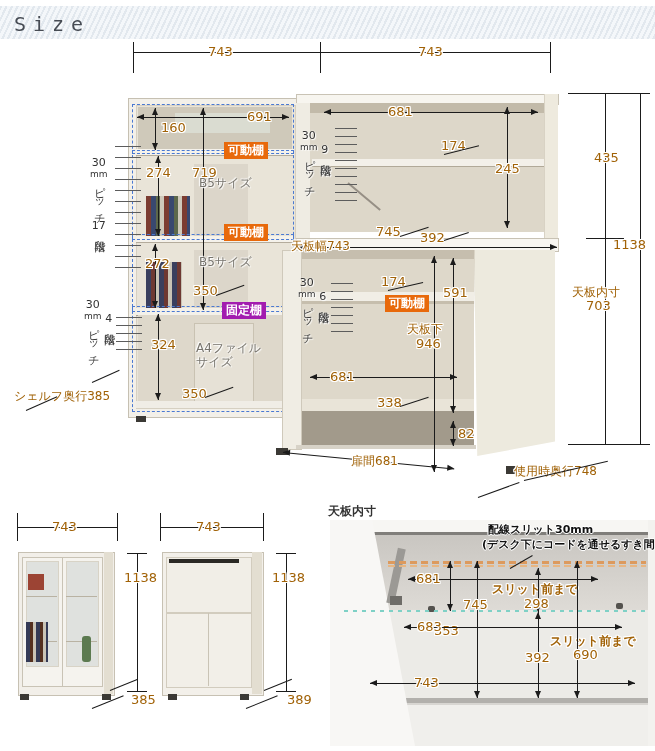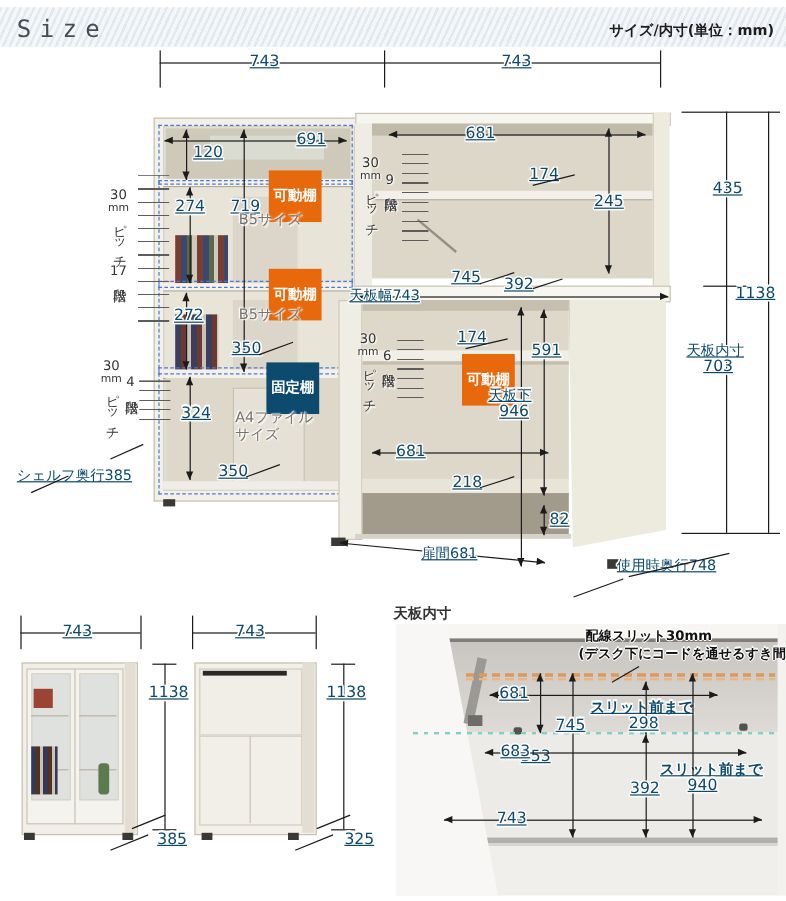--- a/index.html
+++ b/index.html
@@ -1,43 +1,43 @@
 <!DOCTYPE html>
 <html><head>
 <meta charset="utf-8">
 <style>
   html,body{margin:0;padding:0;background:#fff;font-family:"DejaVu Sans","Liberation Sans",sans-serif;}
   .stage{position:relative;width:655px;height:751px;background:#fff;overflow:hidden;color:#222;}
   .abs{position:absolute;}
   
-  .dt{position:absolute;font-size:13px;font-weight:500;color:#0c4a6e;white-space:nowrap;line-height:1.05;
-      text-shadow:-1px 0 #fff,1px 0 #fff,0 -1px #fff,0 1px #fff,-1px -1px #fff,1px 1px #fff,1px -1px #fff,-1px 1px #fff,0 0 2px #fff;text-decoration:underline;}
+  .dt{position:absolute;font-size:13px;font-weight:500;color:#a16207;white-space:nowrap;line-height:1.05;
+      text-shadow:-1px 0 #fff,1px 0 #fff,0 -1px #fff,0 1px #fff,-1px -1px #fff,1px 1px #fff,1px -1px #fff,-1px 1px #fff,0 0 2px #fff;}
   .jt{font-size:12px;}
   .gt{position:absolute;font-size:12px;color:#76736c;white-space:nowrap;line-height:1.2;
       text-shadow:0 0 2px #fff,1px 1px 1px #fff,-1px -1px 1px #fff;}
   
   .hl{position:absolute;height:0;border-top:1px solid #1b1b1b;}
   .vl{position:absolute;width:0;border-left:1px solid #1b1b1b;}
   
   .harrow{position:absolute;height:0;border-top:1.4px solid #1b1b1b;}
   .harrow::before{content:"";position:absolute;left:0;top:-4.2px;width:0;height:0;border:3.5px solid transparent;border-left:0;border-right:7px solid #1b1b1b;}
   .harrow::after{content:"";position:absolute;right:0;top:-4.2px;width:0;height:0;border:3.5px solid transparent;border-right:0;border-left:7px solid #1b1b1b;}
   .varrow{position:absolute;width:0;border-left:1.4px solid #1b1b1b;}
   .varrow::before{content:"";position:absolute;top:0;left:-4.2px;width:0;height:0;border:3.5px solid transparent;border-top:0;border-bottom:7px solid #1b1b1b;}
   .varrow::after{content:"";position:absolute;bottom:0;left:-4.2px;width:0;height:0;border:3.5px solid transparent;border-bottom:0;border-top:7px solid #1b1b1b;}
   .lead{position:absolute;height:0;border-top:1px solid #1b1b1b;transform-origin:0 50%;}
   
   .ticks11{position:absolute;background:repeating-linear-gradient(to bottom,#5c5c5c 0 1px,transparent 1px 11px);}
   .ticks8{position:absolute;background:repeating-linear-gradient(to bottom,#5c5c5c 0 1px,transparent 1px 8px);}
   
   .dash{position:absolute;border:1.5px dashed #4a79d2;}
   
-  .badge{position:absolute;font-size:12px;font-weight:700;color:#fff;padding:14px 4px;line-height:1.25;white-space:nowrap;}
+  .badge{position:absolute;font-size:12px;font-weight:700;color:#fff;padding:1px 4px;line-height:1.25;white-space:nowrap;}
   .badge.mov{background:#e8690b;}
-  .badge.fix{background:#0c4a6e;}
+  .badge.fix{background:#a21caf;}
   
   .pitch{position:absolute;display:flex;flex-direction:column;align-items:center;font-size:11px;line-height:1.12;color:#333;
          text-shadow:0 0 2px #fff,1px 1px 1px #fff;}
   .pitch .u{font-size:9px;}
   .pitch .v{writing-mode:vertical-rl;text-orientation:upright;font-size:11px;letter-spacing:1px;}
   .pitch2{position:absolute;display:flex;flex-direction:row;align-items:flex-start;gap:1px;}
   .pitch2 .pitch{position:static;}
   
   .ph{position:absolute;}
   .hdr{position:absolute;left:0;top:6px;width:655px;height:33px;
@@ -49,21 +49,20 @@
   .note{position:absolute;font-size:11px;font-weight:700;color:#111;white-space:nowrap;line-height:1.2;
         text-shadow:-1px 0 #fff,1px 0 #fff,0 -1px #fff,0 1px #fff,0 0 2px #fff;}
 </style>
 </head>
 <body>
 
 <div class="stage">
 
   <div class="hdr"></div>
   <div class="hdr-title">Size</div>
-  <div class="hdr-note">サイズ/内寸(単位：mm)</div>
 
   <div class="abs" style="left:0;top:40px;width:655px;height:460px;">
 
     <div class="hl" style="left:133px;top:12px;width:417px;"></div>
     <div class="vl" style="left:133px;top:2px;height:31px;"></div>
     <div class="vl" style="left:320px;top:2px;height:31px;"></div>
     <div class="vl" style="left:550px;top:2px;height:31px;"></div>
     <span class="dt" style="left:208px;top:5px;">743</span>
     <span class="dt" style="left:418px;top:5px;">743</span>
 
@@ -89,21 +88,21 @@
     <div class="dash" style="left:132px;top:194px;width:160px;height:76px;"></div>
     <div class="dash" style="left:132px;top:266px;width:160px;height:104px;"></div>
 
     <span class="badge mov" style="left:224px;top:102px;">可動棚</span>
     <span class="badge mov" style="left:224px;top:184px;">可動棚</span>
     <span class="badge fix" style="left:222px;top:262px;">固定棚</span>
 
     <div class="harrow" style="left:137px;top:77px;width:152px;"></div>
     <span class="dt" style="left:247px;top:70px;">691</span>
     <div class="varrow" style="left:155px;top:68px;height:42px;"></div>
-    <span class="dt" style="left:161px;top:81px;">120</span>
+    <span class="dt" style="left:161px;top:81px;">160</span>
     <div class="varrow" style="left:203px;top:68px;height:202px;"></div>
     <span class="dt" style="left:192px;top:126px;text-align:center;">719</span>
     <div class="varrow" style="left:158px;top:116px;height:80px;"></div>
     <span class="dt" style="left:146px;top:126px;">274</span>
     <span class="gt" style="left:199px;top:136px;">B5サイズ</span>
     <div class="varrow" style="left:155px;top:204px;height:64px;"></div>
     <span class="dt" style="left:145px;top:217px;">272</span>
     <span class="gt" style="left:199px;top:215px;">B5サイズ</span>
     <span class="dt" style="left:193px;top:244px;">350</span>
     <div class="lead" style="left:216px;top:255px;width:30px;transform:rotate(-20deg);"></div>
@@ -200,21 +199,21 @@
     <span class="dt" style="left:381px;top:235px;">174</span>
     <div class="lead" style="left:388px;top:250px;width:36px;transform:rotate(-13deg);"></div>
     <span class="badge mov" style="left:385px;top:255px;">可動棚</span>
     <div class="varrow" style="left:453px;top:218px;height:155px;"></div>
     <span class="dt" style="left:443px;top:246px;">591</span>
     <div class="varrow" style="left:434px;top:216px;height:216px;"></div>
     <span class="dt jt" style="left:407px;top:283px;">天板下</span>
     <span class="dt" style="left:416px;top:297px;">946</span>
     <div class="harrow" style="left:310px;top:337px;width:147px;"></div>
     <span class="dt" style="left:330px;top:330px;">681</span>
-    <span class="dt" style="left:377px;top:356px;">218</span>
+    <span class="dt" style="left:377px;top:356px;">338</span>
     <div class="lead" style="left:400px;top:366px;width:30px;transform:rotate(-18deg);"></div>
     <div class="varrow" style="left:453px;top:381px;height:25px;"></div>
     <span class="dt" style="left:458px;top:387px;">82</span>
     <div class="harrow" style="left:283px;top:412px;width:172px;transform:rotate(5.5deg);transform-origin:0 50%;"></div>
     <span class="dt jt" style="left:351px;top:415px;text-align:right;">扉間681</span>
 
     <div class="hl" style="left:568px;top:53px;width:82px;"></div>
     <div class="hl" style="left:586px;top:198px;width:38px;"></div>
     <div class="hl" style="left:568px;top:404px;width:82px;"></div>
     <div class="vl" style="left:605px;top:53px;height:351px;"></div>
@@ -268,21 +267,21 @@
     <div class="ph" style="left:166px;top:57px;width:84px;height:54px;background:#f1eee7;border:1px solid #d2ccbe;"></div>
     <div class="ph" style="left:169px;top:59px;width:70px;height:4px;background:#2b2925;"></div>
     <div class="ph" style="left:166px;top:113px;width:84px;height:73px;background:#f2efe8;border:1px solid #d2ccbe;"></div>
     <div class="ph" style="left:208px;top:113px;width:1px;height:73px;background:#c9c3b5;"></div>
     <div class="ph" style="left:168px;top:194px;width:9px;height:6px;background:#3b3935;"></div>
     <div class="ph" style="left:240px;top:194px;width:9px;height:6px;background:#3b3935;"></div>
     <div class="vl" style="left:286px;top:53px;height:138px;"></div>
     <div class="hl" style="left:276px;top:53px;width:20px;"></div>
     <div class="hl" style="left:276px;top:191px;width:20px;"></div>
     <span class="dt" style="left:272px;top:71px;">1138</span>
-    <span class="dt" style="left:287px;top:193px;">325</span>
+    <span class="dt" style="left:287px;top:193px;">389</span>
     <div class="lead" style="left:264px;top:190px;width:30px;transform:rotate(-22deg);"></div>
     <div class="lead" style="left:246px;top:208px;width:34px;transform:rotate(-22deg);"></div>
   </div>
 
   <span class="sec-title" style="left:328px;top:503px;font-weight:bold;">天板内寸</span>
 
   <div class="abs" style="left:330px;top:520px;width:325px;height:226px;background:#e7e5e1;overflow:hidden;">
     <div class="ph" style="left:0;top:0;width:325px;height:12px;background:#f7f6f3;border-bottom:3px solid #807e7a;"></div>
     <div class="ph" style="left:0;top:15px;width:325px;height:75px;background:linear-gradient(to bottom,#c9c6c1,#dedbd6);"></div>
     <div class="ph" style="left:0;top:90px;width:325px;height:88px;background:#ecebe7;"></div>
@@ -309,20 +308,20 @@
     <span class="dt" style="left:104px;top:72px;margin-top:32px;">353</span>
     <div class="varrow" style="left:147px;top:41px;height:137px;"></div>
     <span class="dt" style="left:133px;top:78px;">745</span>
     <span class="dt jt" style="left:162px;top:63px;font-weight:700;">スリット前まで</span>
     <div class="varrow" style="left:208px;top:48px;height:44px;"></div>
     <span class="dt" style="left:194px;top:77px;">298</span>
     <div class="harrow" style="left:74px;top:107px;width:218px;"></div>
     <span class="dt" style="left:87px;top:100px;">683</span>
     <span class="dt jt" style="left:220px;top:115px;font-weight:700;">スリット前まで</span>
     <div class="varrow" style="left:247px;top:41px;height:137px;"></div>
-    <span class="dt" style="left:243px;top:128px;">940</span>
+    <span class="dt" style="left:243px;top:128px;">690</span>
     <div class="varrow" style="left:208px;top:92px;height:86px;"></div>
     <span class="dt" style="left:195px;top:131px;">392</span>
     <div class="harrow" style="left:40px;top:163px;width:265px;"></div>
     <span class="dt" style="left:84px;top:156px;">743</span>
   </div>
 
 </div>
 
 </body></html>

